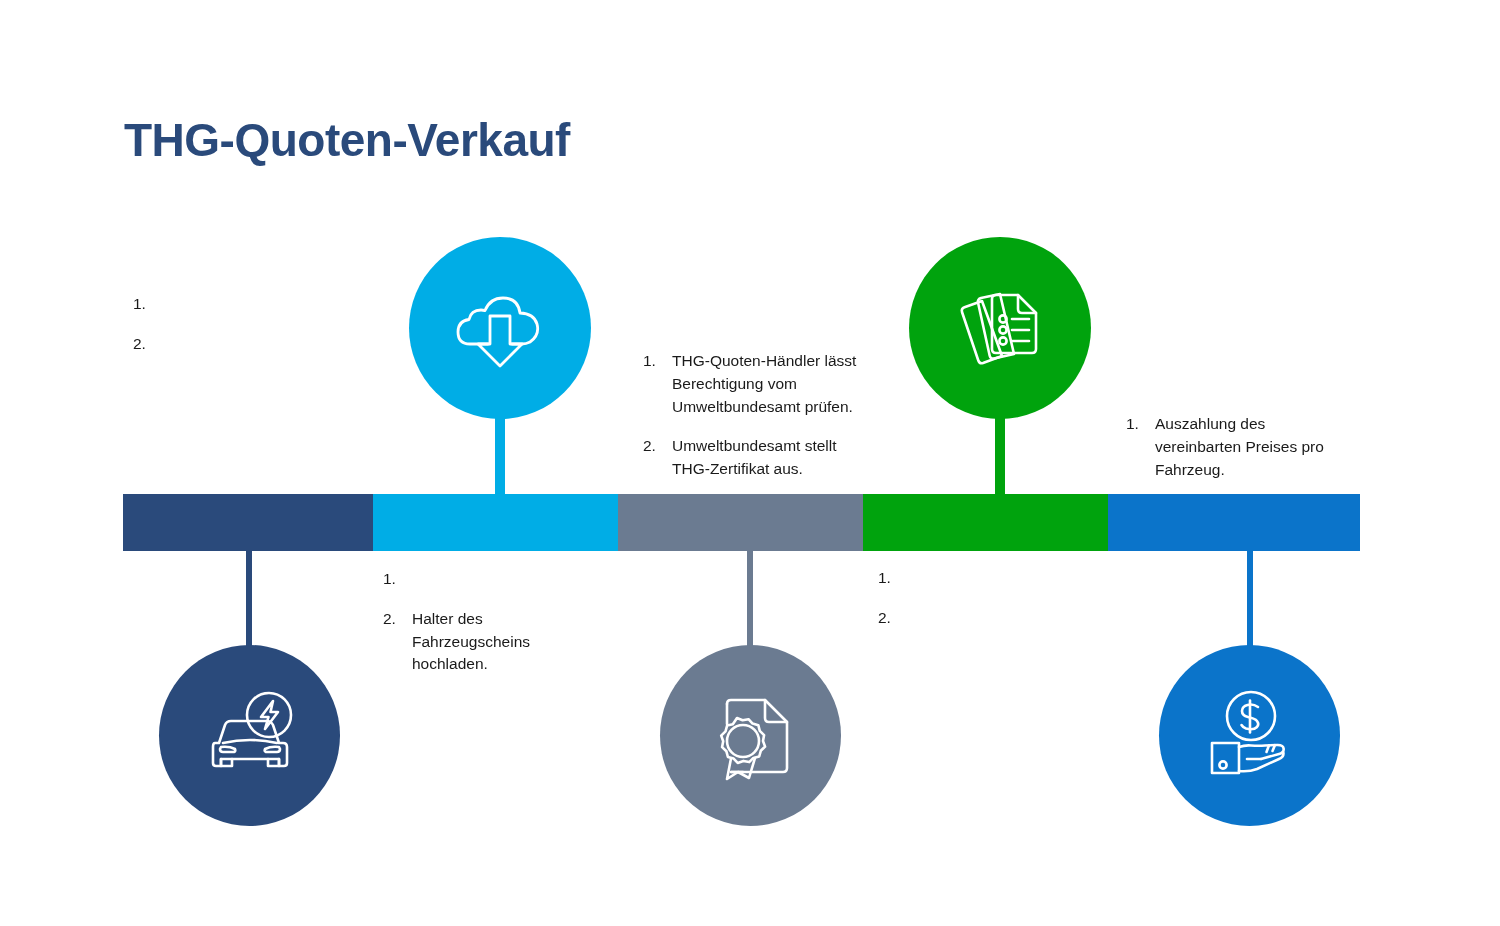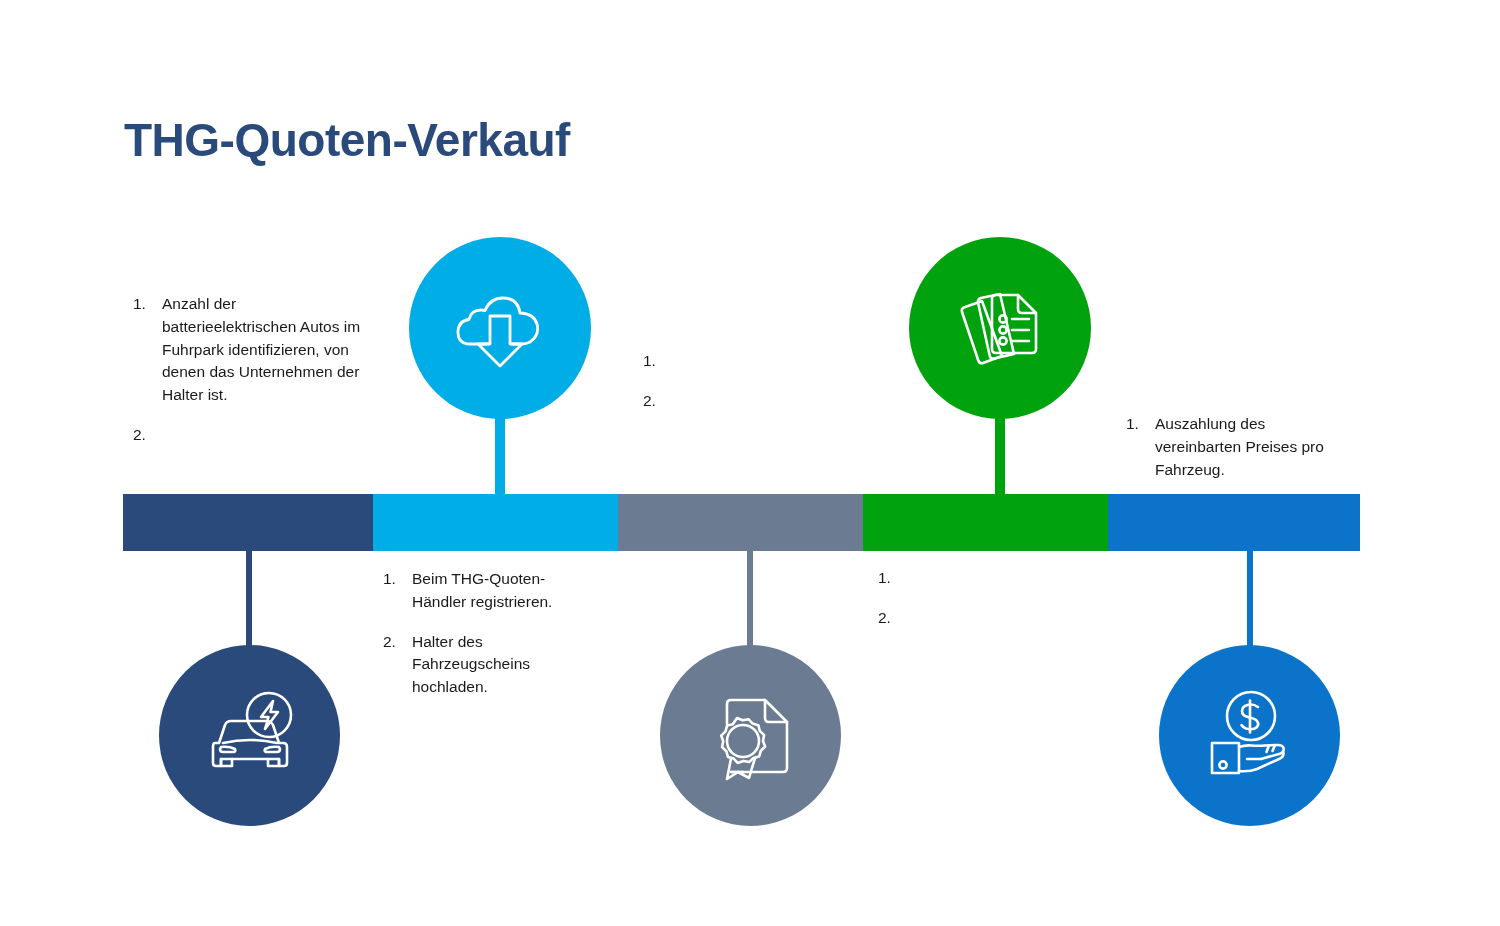--- a/index.html
+++ b/index.html
@@ -118,21 +118,20 @@
         <circle cx="74" cy="34" r="22" stroke-width="2.6"></circle>
 
         <path d="M78 20 L66 36 L73.5 36 L70 48 L83 31 L75.5 31 Z"></path>
       </g>
     </svg>
   </div>
 
   <div class="text-block" style="left:133px; top:293px; width:235px;">
     <div class="step-item">
       <span class="step-num">1.</span>
-      <span class="step-text">Anzahl der batterieelektrischen Autos im Fuhrpark identifizieren, von denen das Unternehmen der Halter ist.</span>
     </div>
     <div class="step-item">
       <span class="step-num">2.</span>
     </div>
   </div>
 
   <div class="icon-circle" style="left:409px; top:237px; width:182px; height:182px; background:#00ade6;">
     <svg width="112" height="112" viewBox="0 0 112 112">
       <g fill="none" stroke="#ffffff" stroke-width="2.8" stroke-linejoin="round" stroke-linecap="round">
 
@@ -140,21 +139,20 @@
                  Q46 26 59 26 Q74 26 76 41 Q90 41.5 93 52 Q96 63 86 70 Q82 72 78 72 L68 72"></path>
 
         <path d="M46 44 L66 44 L66 72 L78 72 L56 94 L34 72 L46 72 Z"></path>
       </g>
     </svg>
   </div>
 
   <div class="text-block" style="left:383px; top:568px; width:215px;">
     <div class="step-item">
       <span class="step-num">1.</span>
-      <span class="step-text">Beim THG-Quoten-Händler registrieren.</span>
     </div>
     <div class="step-item">
       <span class="step-num">2.</span>
       <span class="step-text">Halter des Fahrzeugscheins hochladen.</span>
     </div>
   </div>
 
   <div class="icon-circle" style="left:660px; top:645px; width:181px; height:181px; background:#6b7b91;">
     <svg width="108" height="108" viewBox="0 0 108 108">
       <g fill="none" stroke="#ffffff" stroke-width="2.6" stroke-linejoin="round" stroke-linecap="round">
@@ -172,23 +170,25 @@
         <circle cx="46" cy="59" r="16"></circle>
 
         <path d="M34 76.5 L30 97 L41 90 L52 96 L58 76"></path>
       </g>
     </svg>
   </div>
 
   <div class="text-block" style="left:643px; top:350px; width:232px;">
     <div class="step-item">
       <span class="step-num">1.</span>
-    </div>
-    <div class="step-item">
-      <span class="step-num">2.</span>
+      <span class="step-text">THG-Quoten-Händler lässt Berechtigung vom Umweltbundesamt prüfen.</span>
+    </div>
+    <div class="step-item">
+      <span class="step-num">2.</span>
+      <span class="step-text">Umweltbundesamt stellt THG-Zertifikat aus.</span>
     </div>
   </div>
 
   <div class="icon-circle" style="left:909px; top:237px; width:182px; height:182px; background:#00a30d;">
     <svg width="112" height="112" viewBox="0 0 112 112">
       <g fill="none" stroke="#ffffff" stroke-width="2.6" stroke-linejoin="round" stroke-linecap="round">
 
         <path d="M18 40 Q17 36.5 20.5 35.2 L38 29 L58 84 L39 91 Q35.5 92 34.3 88.5 Z"></path>
 
         <path d="M34 30.5 Q33.5 27 37 26 L56 22 L70 82 L50 86.5 Q46.5 87.3 45.7 83.8 Z"></path>

